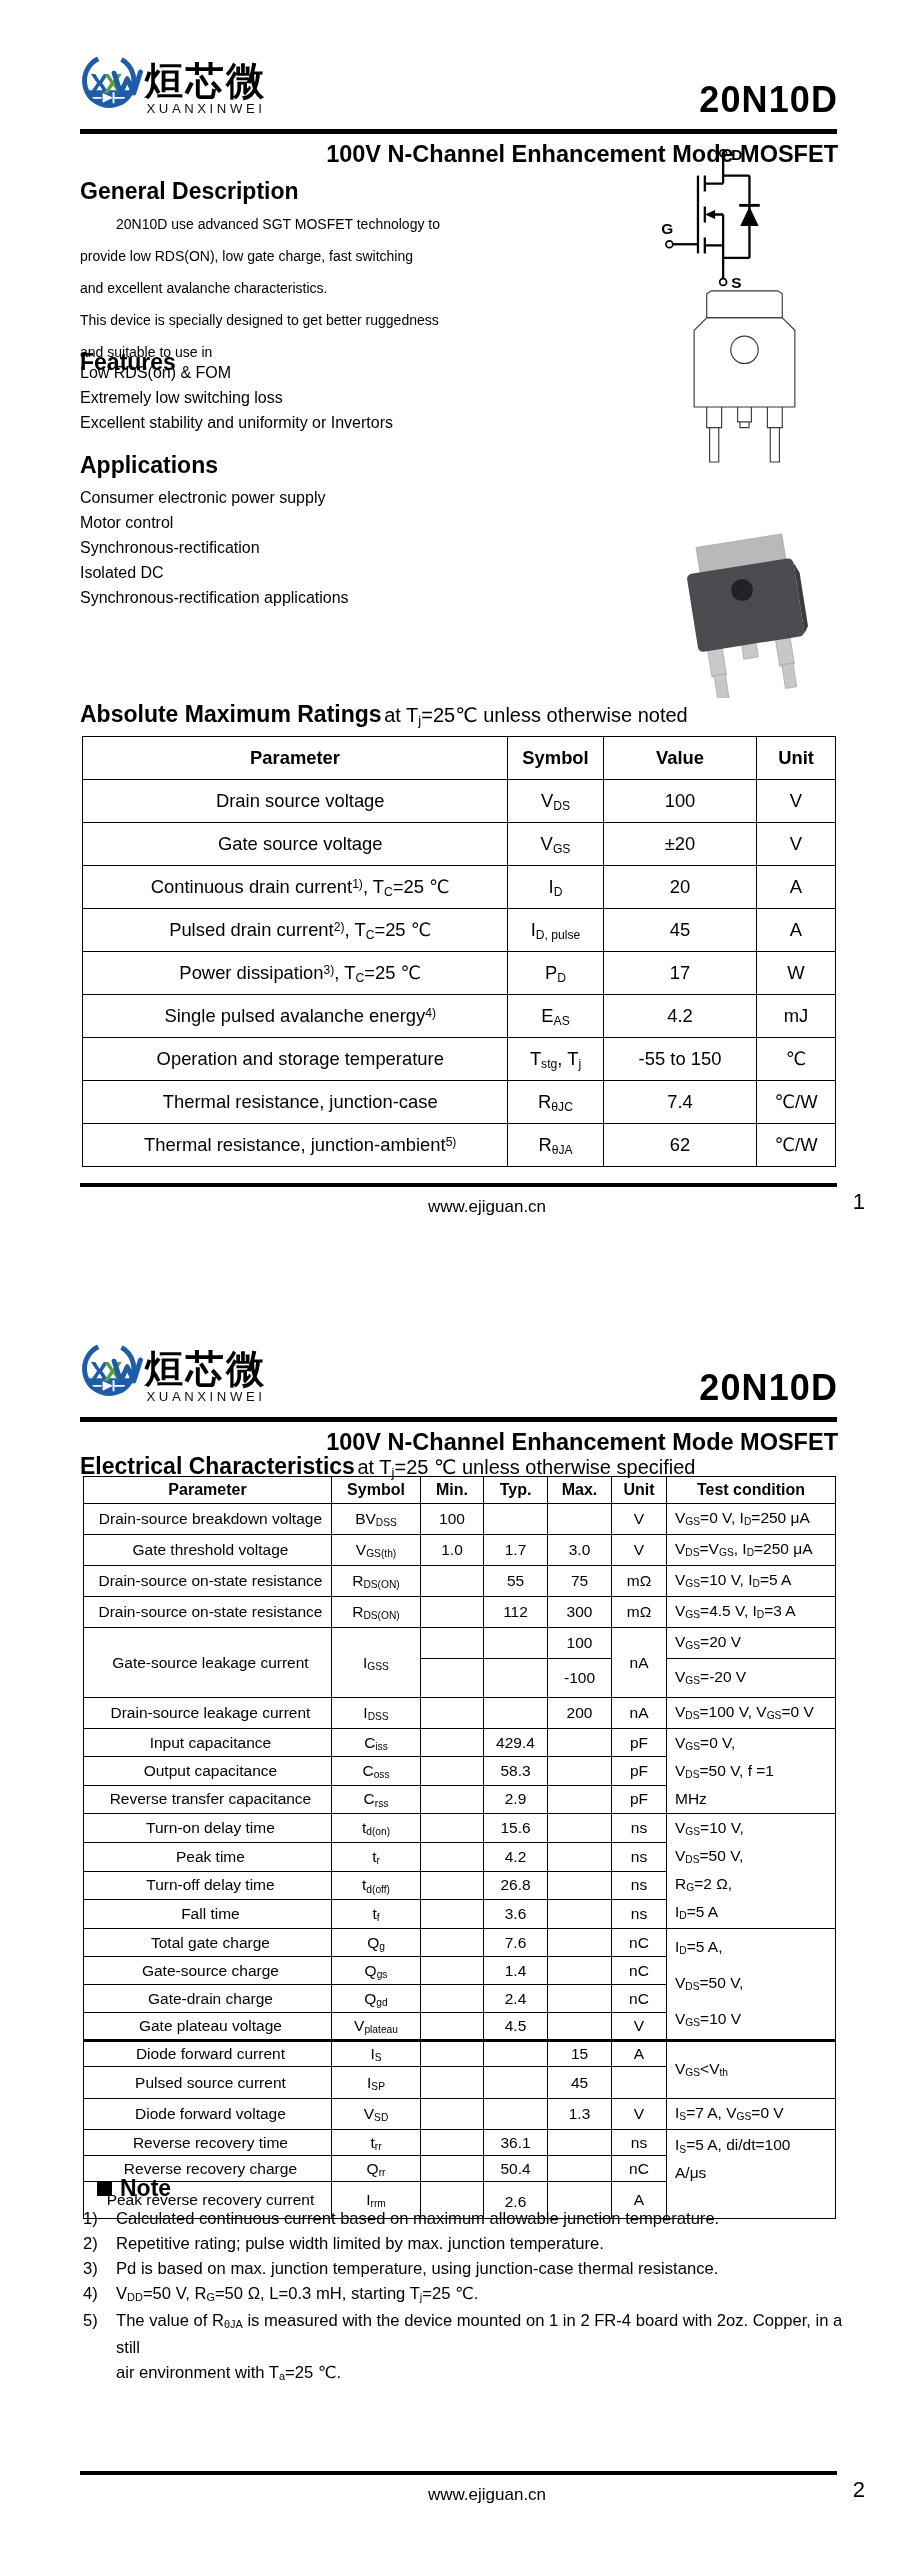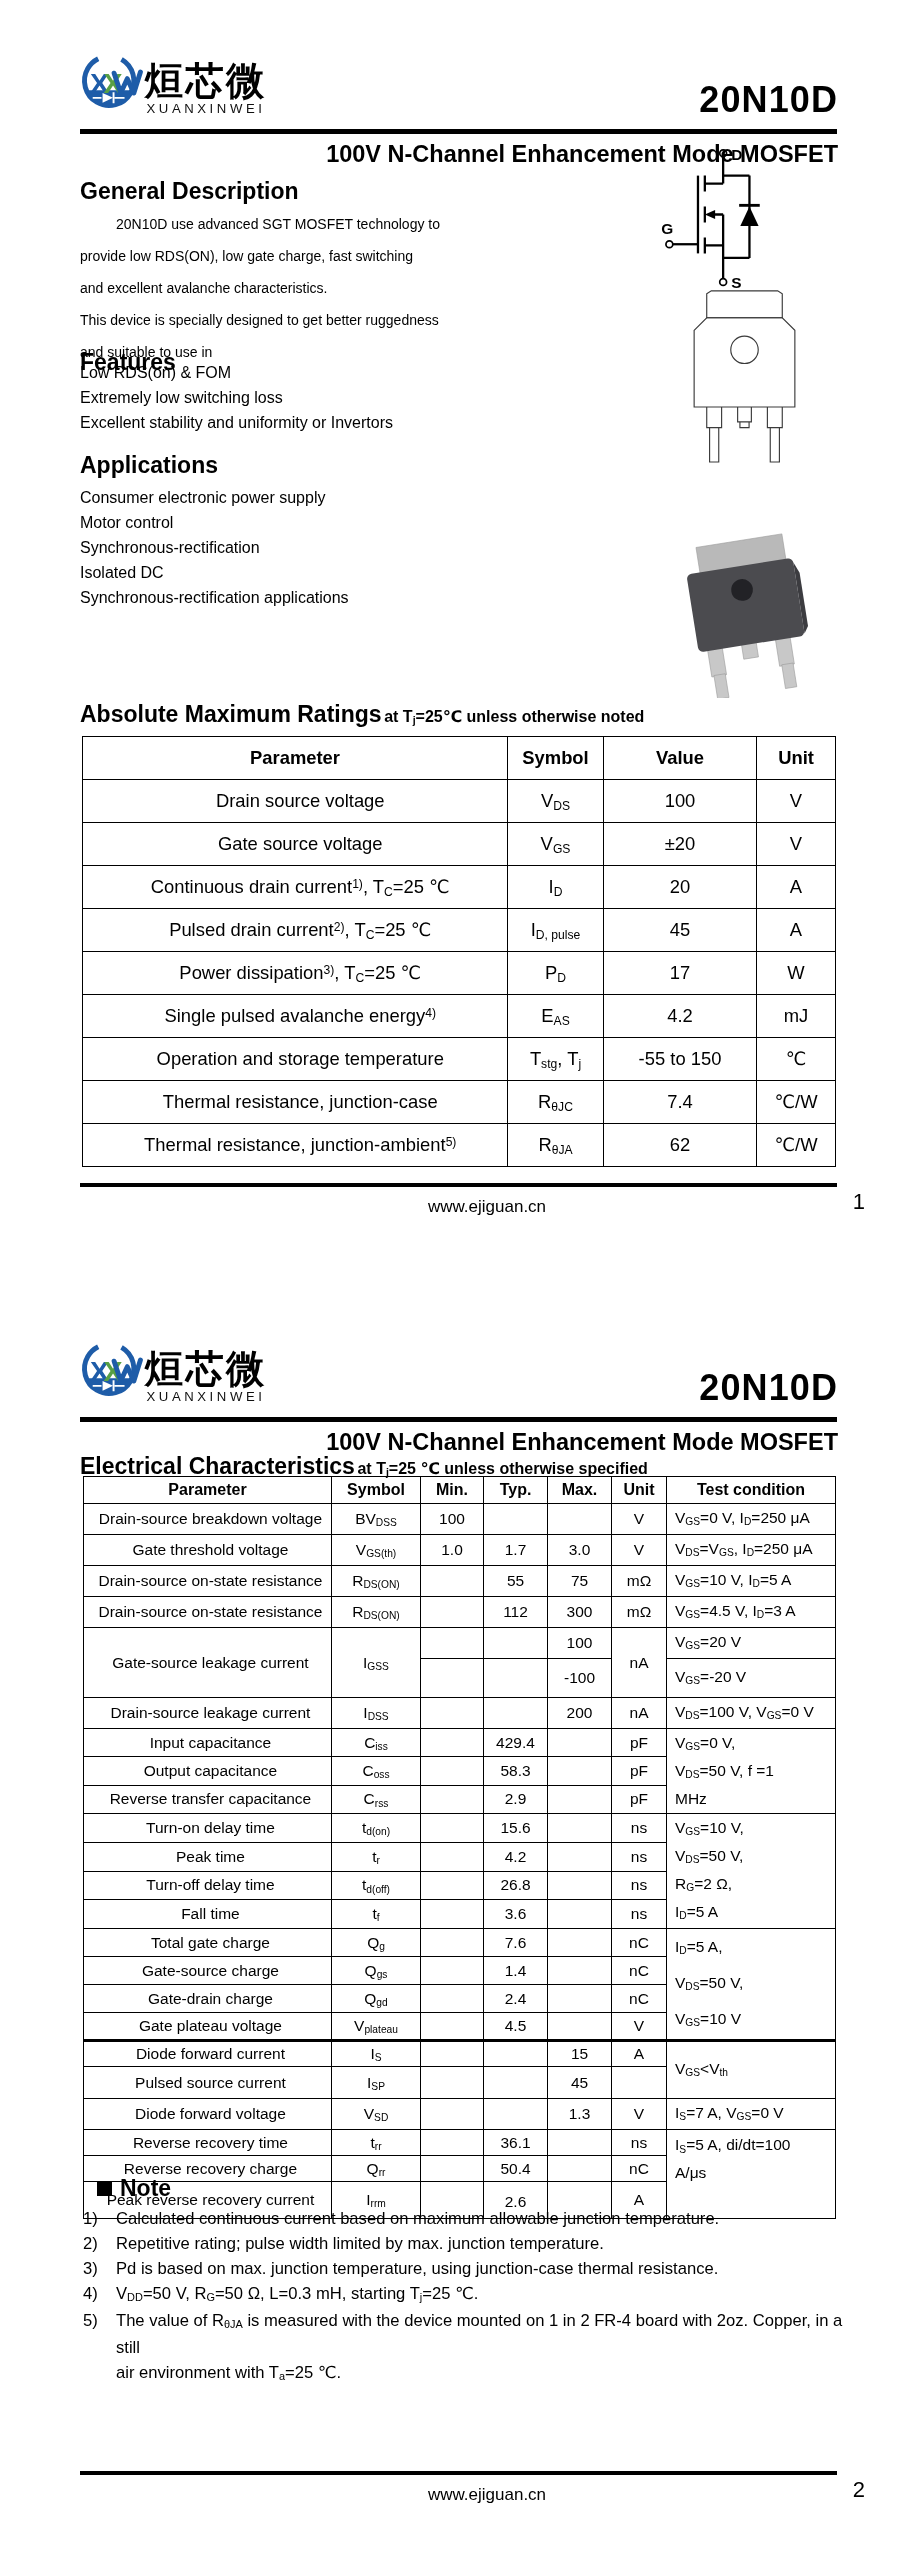--- a/index.html
+++ b/index.html
@@ -10,21 +10,21 @@
   sub { font-size:66%; vertical-align:baseline; position:relative; top:0.22em; }
   sup { font-size:66%; vertical-align:baseline; position:relative; top:-0.45em; }
 
   
   .logo { left:79px; top:45px; }
   .pn { top:79px; right:72px; font-size:36px; font-weight:bold; letter-spacing:1.1px; }
   .hrule { left:80px; top:129px; width:757px; height:4.6px; background:#000; }
   .sub-title { top:141px; right:72px; font-size:23.5px; font-weight:bold; }
 
   .h1 { font-size:23px; font-weight:bold; }
-  .hsuf { font-size:16px; font-weight:bold; }
+  .hsuf { font-size:20px; font-weight:normal; }
 
   
   .gd-title { left:80px; top:178px; }
   .gd-text { left:80px; top:208px; width:459px; font-size:14px; line-height:32px; }
   .gd-text .first { text-indent:36px; }
   .list { left:80px; font-size:16px; line-height:25px; }
   .feat-title { left:80px; top:349px; }
   .feat-list { top:360px; }
   .app-title { left:80px; top:452px; }
   .app-list { top:485px; }

